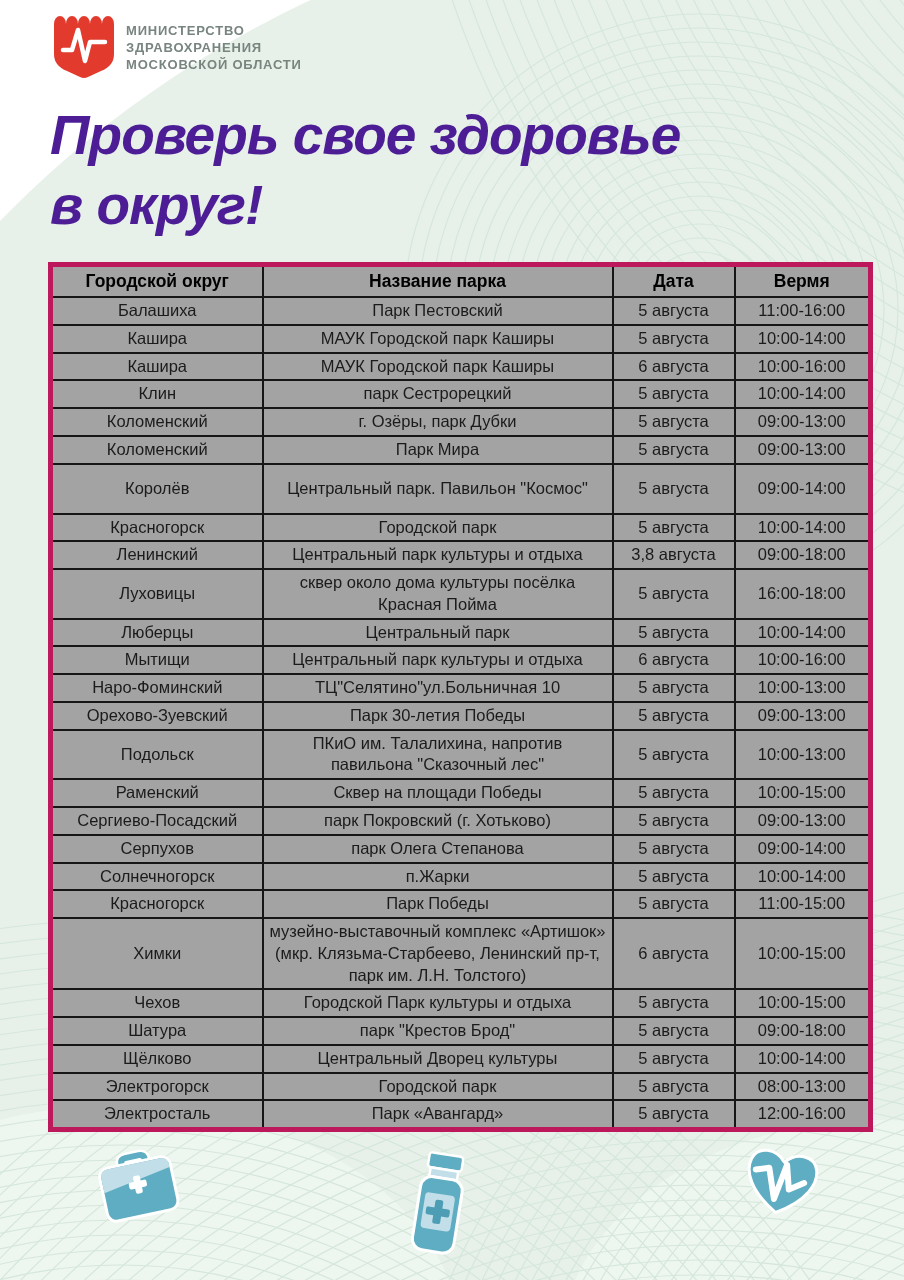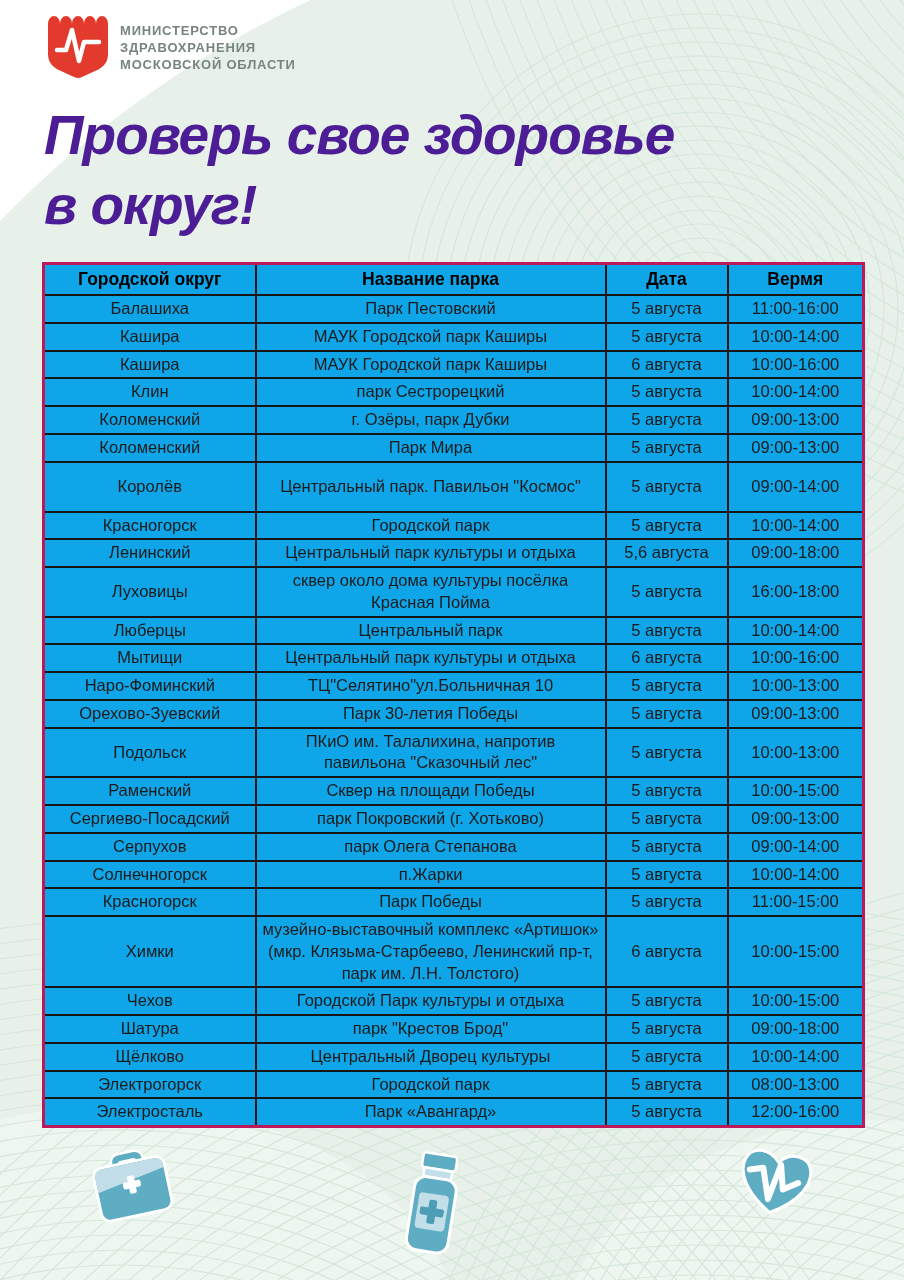--- a/index.html
+++ b/index.html
@@ -1,31 +1,31 @@
 <!DOCTYPE html>
 <html><head>
 <meta charset="utf-8">
 <style>
   html,body{margin:0;padding:0;width:904px;height:1280px;overflow:hidden;
     font-family:"Liberation Sans",sans-serif;background:#ffffff;position:relative;}
   .bg{position:absolute;inset:0;z-index:0;}
-  .content{position:absolute;inset:0;z-index:1;}
+  .content{position:absolute;inset:0;z-index:1;margin-left:6px;}
 
   
   .logo-wrap{position:absolute;left:48px;top:14px;display:flex;align-items:flex-start;gap:12px;}
   .logo-text{padding-top:8px;font-size:13px;line-height:17px;letter-spacing:.8px;
     color:#78857f;text-transform:uppercase;font-weight:bold;}
 
   
   .title{position:absolute;left:44px;top:100px;color:#4c1d95;
     font-weight:bold;font-style:italic;font-size:55px;line-height:70px;letter-spacing:-1px;}
 
   
   table.schedule{position:absolute;left:42px;top:262px;width:820px;
-    border-collapse:collapse;background:#0ea5e9;border:3px solid #be185d;table-layout:fixed;}
+    border-collapse:collapse;background:#a3a3a3;border:5px solid #be185d;table-layout:fixed;}
   .schedule th,.schedule td{border:2px solid #161616;text-align:center;vertical-align:middle;}
   .schedule th{font-size:17.5px;font-weight:bold;color:#000;padding:4px 4px;}
   .schedule td{font-size:16.5px;color:#1b1b1b;padding:2px 6px;line-height:1.32;}
   .schedule tbody tr:nth-child(7) td{height:44px;}
 
   
   .f-icon{position:absolute;}
   .kit{left:92px;top:1148px;transform:rotate(-12deg);}
   .bottle{left:404px;top:1152px;transform:rotate(9deg);}
   .heart{left:736px;top:1146px;transform:rotate(10deg);}
@@ -256,21 +256,21 @@
         </tr>
         <tr>
           <td>Красногорск</td>
           <td>Городской парк</td>
           <td>5 августа</td>
           <td>10:00-14:00</td>
         </tr>
         <tr>
           <td>Ленинский</td>
           <td>Центральный парк культуры и отдыха</td>
-          <td>5,6 августа</td>
+          <td>3,8 августа</td>
           <td>09:00-18:00</td>
         </tr>
         <tr>
           <td>Луховицы</td>
           <td>сквер около дома культуры посёлка Красная Пойма</td>
           <td>5 августа</td>
           <td>16:00-18:00</td>
         </tr>
         <tr>
           <td>Люберцы</td>

